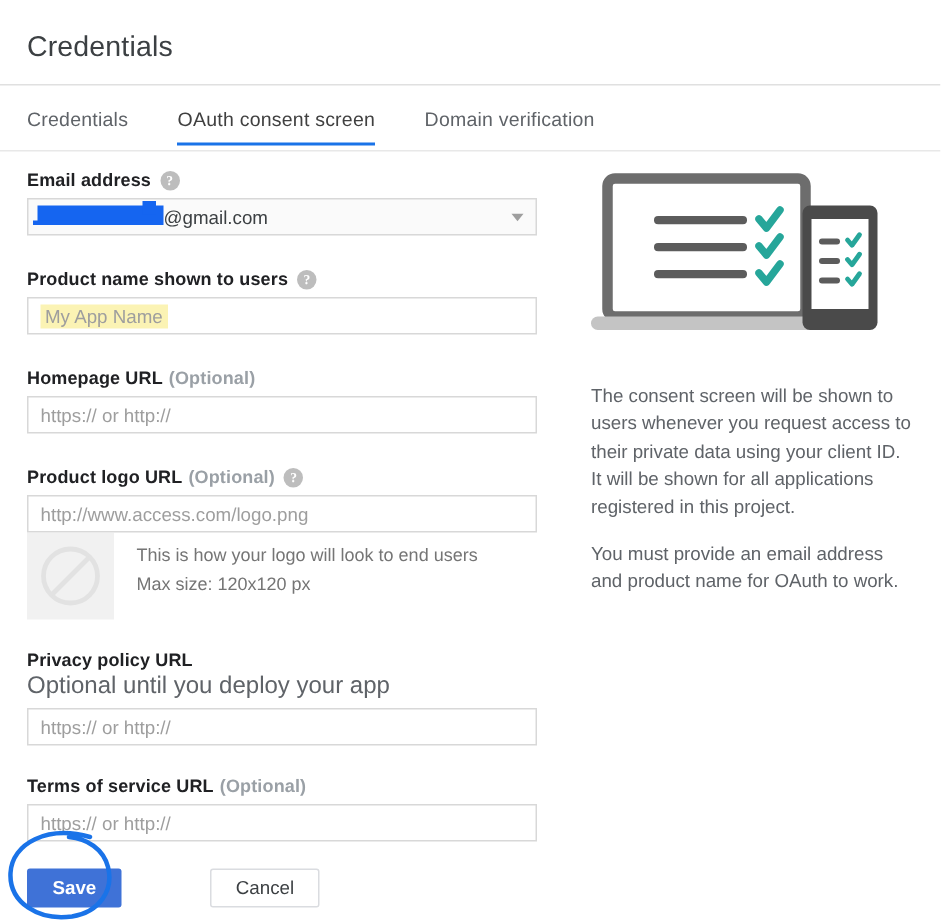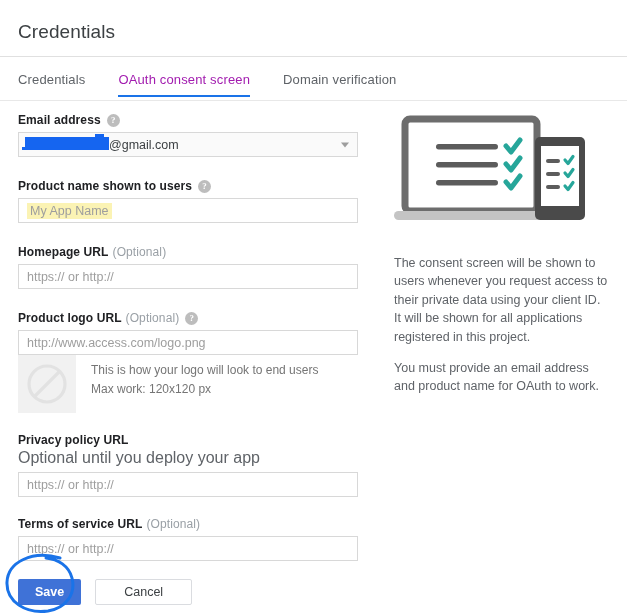--- a/index.html
+++ b/index.html
@@ -44,21 +44,21 @@
   .tab {
     position: relative;
     font-size: 13px;
     color: #5f6368;
     padding: 2px 0 10px 0;
     margin-right: 33px;
     white-space: nowrap;
     cursor: pointer;
     letter-spacing: .15px;
   }
-  .tab.active { color: #a21caf; }
+  .tab.active { color: #404040; }
   .tab.active::after {
     content: "";
     position: absolute;
     left: 0; right: 0; bottom: 0;
     height: 2px;
     background: #1a73e8;
   }
   .tabs-rule {
     position: absolute;
     left: 0; top: 100px; width: 627px; height: 1px;
@@ -82,21 +82,21 @@
   .label-row {
     display: flex;
     align-items: center;
     font-size: 12px;
     color: #202124;
     font-weight: bold;
     margin-bottom: 5px;
     letter-spacing: .1px;
   }
   .label-row .optional {
-    font-weight: normal;
+    font-weight: bold;
     color: #9aa0a6;
     margin-left: 4px;
   }
   .help-icon {
     display: inline-flex;
     align-items: center;
     justify-content: center;
     width: 13px; height: 13px;
     border-radius: 50%;
     background: #bdbdbd;
@@ -188,38 +188,39 @@
     font-size: 12px;
     color: #757575;
     line-height: 19px;
   }
 
   
   .buttons {
     display: flex;
     align-items: center;
     margin-top: 18px;
+    gap: 45px;
   }
   .btn-save {
     background: #3f72d7;
     color: #fff;
     font-size: 12.5px;
     font-weight: bold;
     border: none;
     padding: 6px 17px;
     cursor: pointer;
     border-radius: 2px;
     font-family: "Liberation Sans", sans-serif;
   }
   .btn-cancel {
     background: #fff;
     color: #3c4043;
     font-size: 12.5px;
     border: 1px solid #dadce0;
-    padding: 5px 28px;
+    padding: 5px 16px;
     margin-left: 14px;
     cursor: pointer;
     border-radius: 2px;
     font-family: "Liberation Sans", sans-serif;
   }
 
   
   .annotation-circle {
     position: absolute;
     left: 2px; top: 552px;
@@ -306,21 +307,21 @@
 
     <div class="logo-row">
       <div class="logo-box">
         <svg width="42" height="42" viewBox="0 0 42 42">
           <circle cx="21" cy="21" r="18" fill="none" stroke="#e2e2e2" stroke-width="3.2"></circle>
           <line x1="8.5" y1="33.5" x2="33.5" y2="8.5" stroke="#e2e2e2" stroke-width="3.2"></line>
         </svg>
       </div>
       <div class="logo-text">
         <div>This is how your logo will look to end users</div>
-        <div>Max work: 120x120 px</div>
+        <div>Max size: 120x120 px</div>
       </div>
     </div>
 
     <div class="spacer-20"></div>
 
     <div class="field">
       <div class="label-row">
         <span>Privacy policy URL</span>
       </div>
       <div class="sub-label">Optional until you deploy your app</div>

